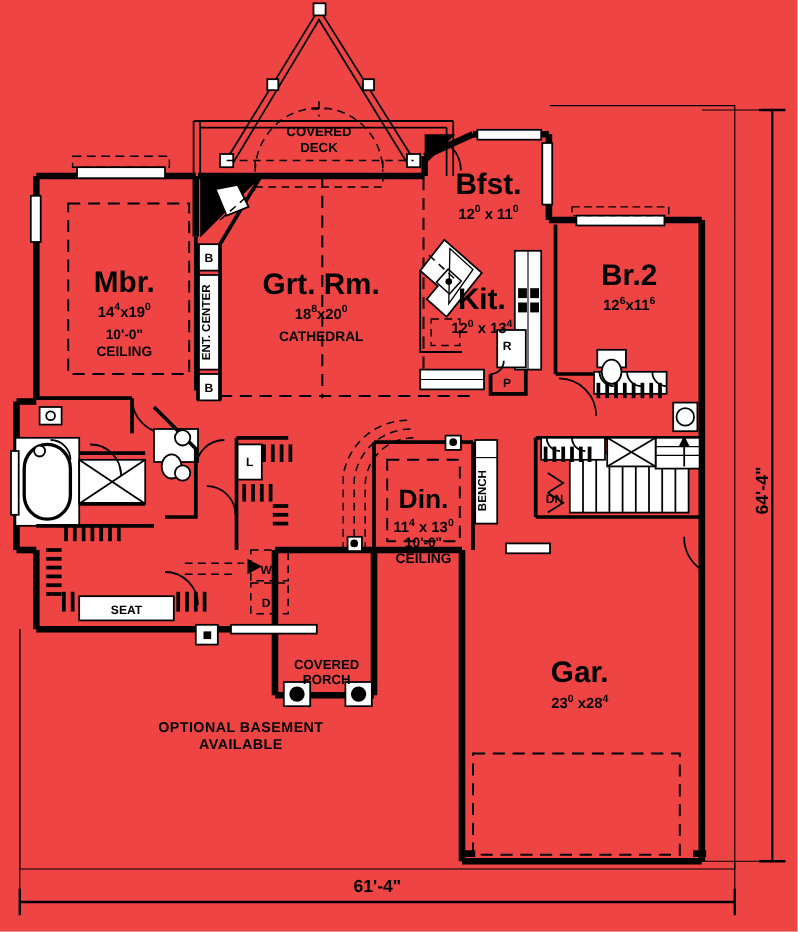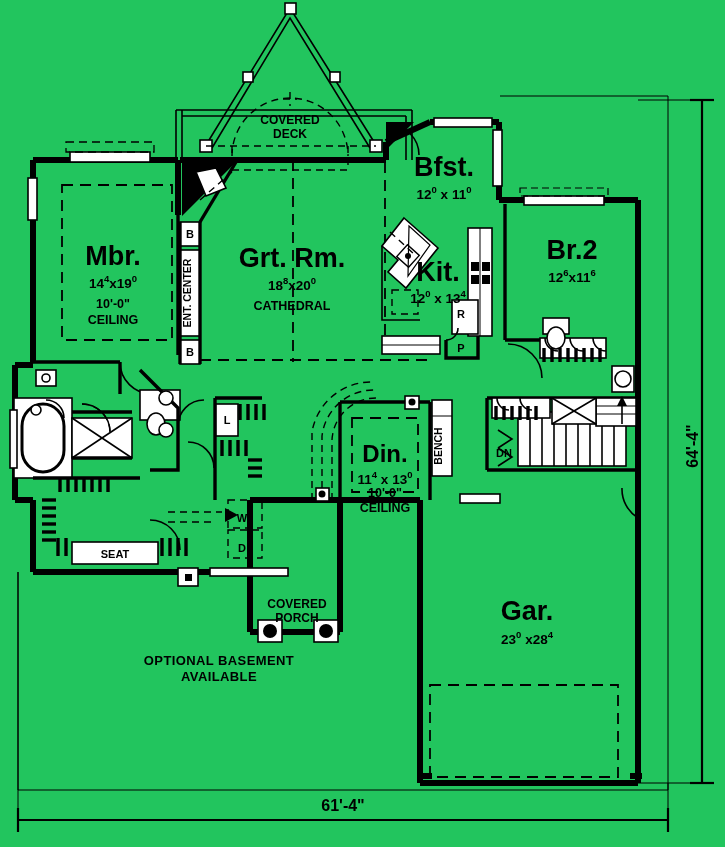--- a/index.html
+++ b/index.html
@@ -9,21 +9,21 @@
     background: #ffffff;
   }
   body {
     font-family: "Liberation Sans", sans-serif;
     -webkit-font-smoothing: none;
   }
   #plan-root {
     position: relative;
     width: 725px;
     height: 847px;
-    background: #22c55e;
+    background: #ef4444;
     overflow: hidden;
   }
   svg#plan-svg {
     position: absolute;
     left: 0;
     top: 0;
     width: 725px;
     height: 847px;
     display: block;
   }

